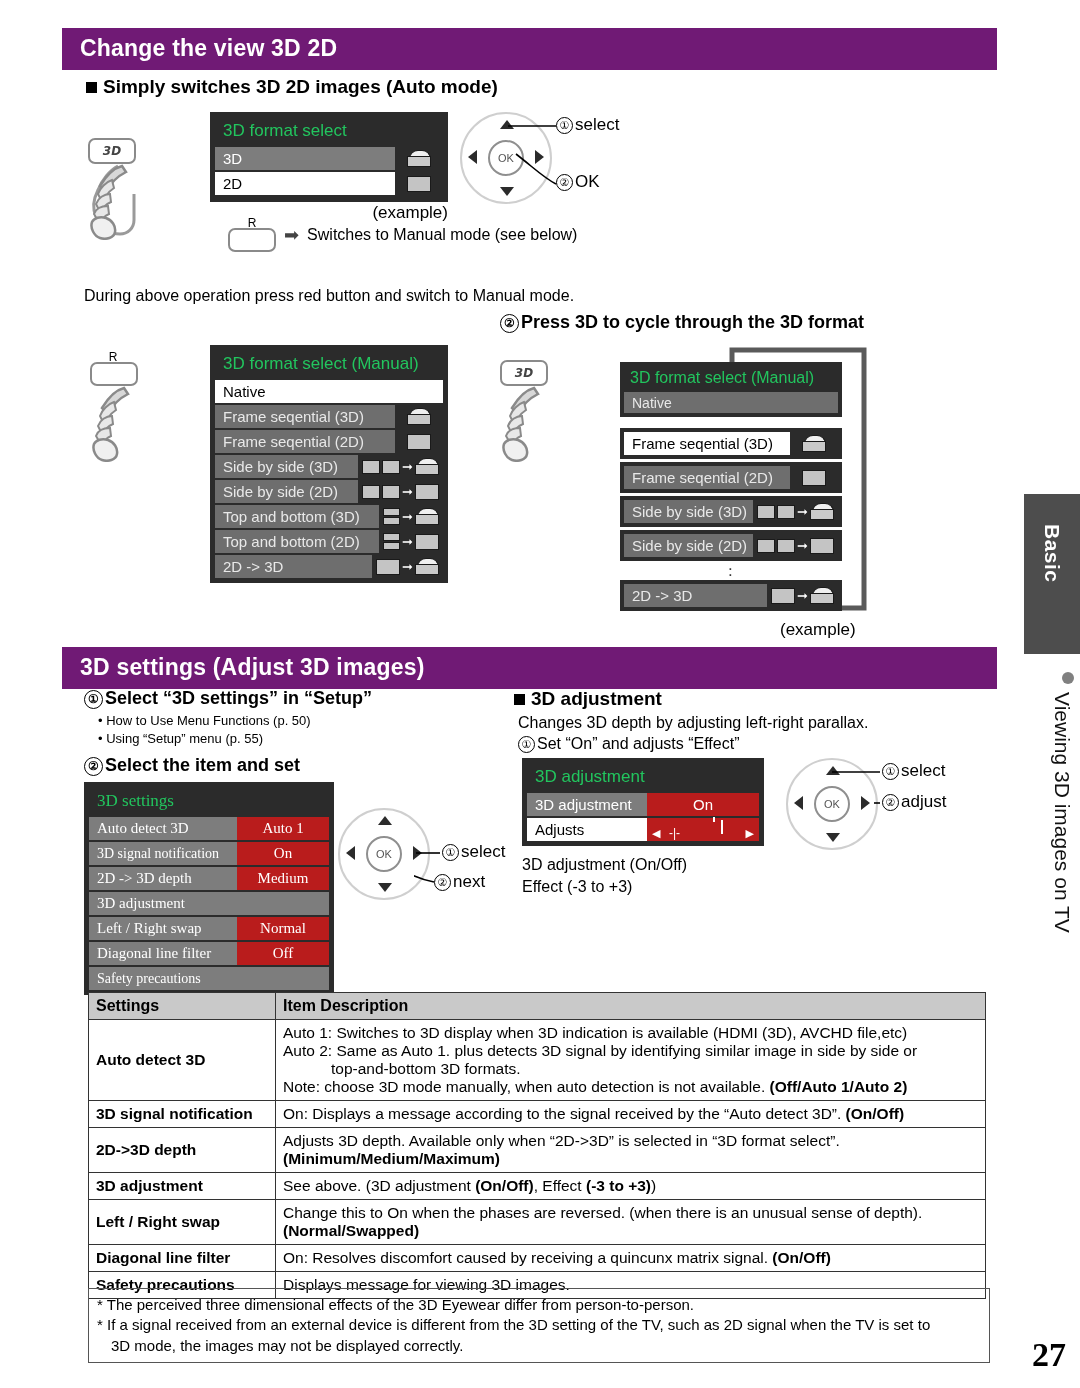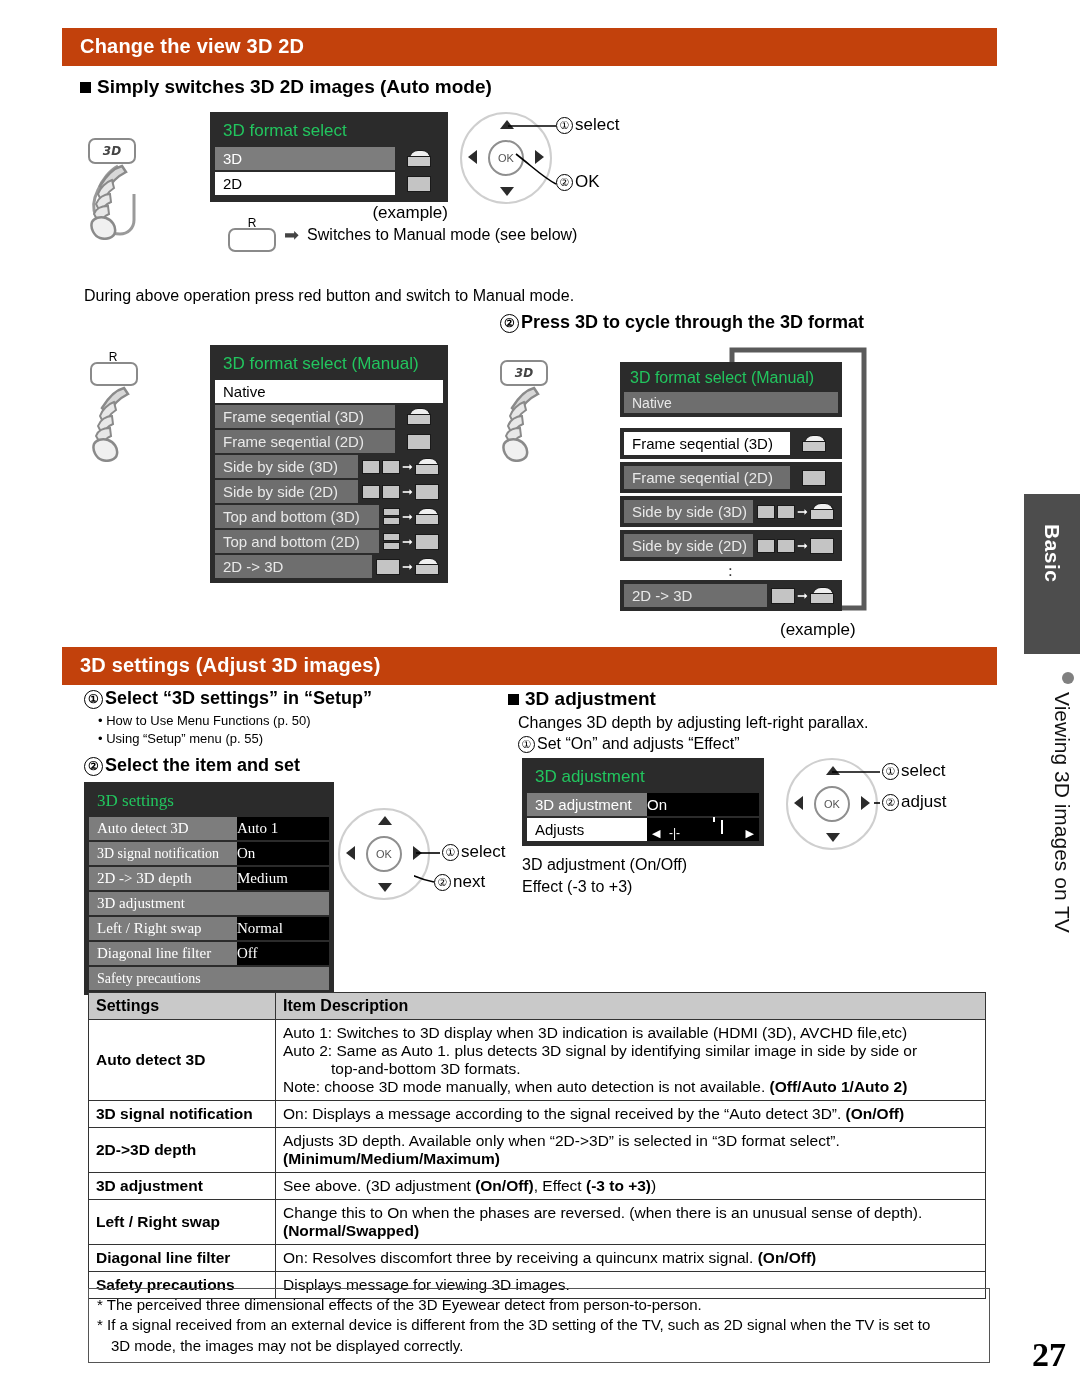--- a/index.html
+++ b/index.html
@@ -8,28 +8,28 @@
     background:#ffffff;
     font-family:"Liberation Sans", sans-serif;
     color:#000;
     position:relative;
     overflow:hidden;
   }
   .page{position:absolute;left:0;top:0;width:1080px;height:1388px;}
 
   
   .section-bar{
-    background:#c2410c;color:#fff;
-    font-weight:bold;font-size:20px;
+    background:#701a75;color:#fff;
+    font-weight:bold;font-size:23px;
     padding:7px 0 8px 18px;
     letter-spacing:.2px;
   }
   .bullet-head{
     font-weight:bold;font-size:19px;
-    display:flex;align-items:center;
+    display:flex;align-items:center;margin-left:6px;
   }
   .bullet-head .sq{
     display:inline-block;width:11px;height:11px;background:#000;
     margin-right:6px;
   }
   .body-text{font-size:16px;line-height:1.35;}
   .small-text{font-size:13px;line-height:1.35;}
 
   
   .osd{background:#2b2b2b;padding:5px;display:inline-block;}
@@ -39,21 +39,21 @@
   .osd-row{
     display:flex;align-items:center;
     height:23px;margin-bottom:2px;
     font-size:15px;
   }
   .osd-row .lbl{padding-left:8px;flex:1;white-space:nowrap;}
   .osd-row.grey{background:#7d7d7d;color:#fff;}
   .osd-row.greydark{background:#6e6e6e;color:#e8e8e8;}
   .osd-row.sel{background:#ffffff;color:#000;}
   .osd-row .valbox{
-    background:#000000;color:#fff;width:92px;text-align:left;
+    background:#b91c1c;color:#fff;width:92px;text-align:center;
     height:23px;line-height:23px;font-size:15px;
   }
   .osd-row .iconcell{
     background:#2b2b2b;height:23px;display:flex;align-items:center;
     justify-content:center;padding:0 4px;min-width:40px;
   }
 
   
   .cube{position:relative;width:24px;height:17px;display:inline-block;}
   .cube .top{
@@ -612,36 +612,36 @@
         <tr>
           <td class="key">Left / Right swap</td>
           <td>
             <span>Change this to On when the phases are reversed. (when there is an unusual sense of depth).</span><br>
             <b>(Normal/Swapped)</b>
           </td>
         </tr>
         <tr>
           <td class="key">Diagonal line filter</td>
           <td>
-            <span>On: Resolves discomfort three by receiving a quincunx matrix signal.</span>
+            <span>On: Resolves discomfort caused by receiving a quincunx matrix signal.</span>
             <b>(On/Off)</b>
           </td>
         </tr>
         <tr>
           <td class="key">Safety precautions</td>
           <td>
             <span>Displays message for viewing 3D images.</span>
           </td>
         </tr>
       </tbody>
     </table>
   </div>
 
   <div style="position:absolute;left:88px;top:1288px;">
     <div class="notebox">
-      <div>* The perceived three dimensional effects of the 3D Eyewear detect from person-to-person.</div>
+      <div>* The perceived three dimensional effects of the 3D Eyewear differ from person-to-person.</div>
       <div>* If a signal received from an external device is different from the 3D setting of the TV, such as 2D signal when the TV is set to</div>
       <div class="lead">3D mode, the images may not be displayed correctly.</div>
     </div>
   </div>
 
   <div class="pageno">27</div>
 </div>
 
 </body></html>

